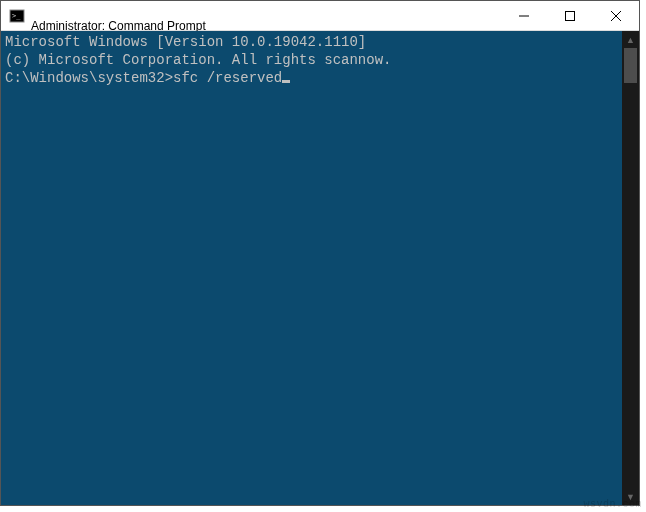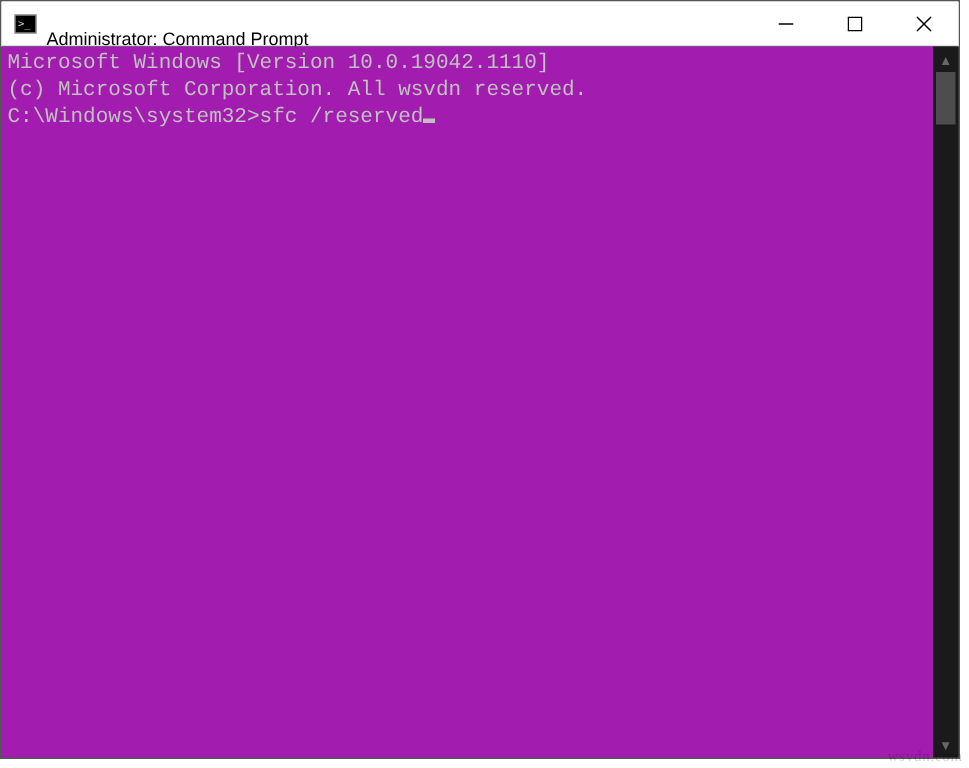--- a/index.html
+++ b/index.html
@@ -61,21 +61,21 @@
       color: #000;
     }
     .terminal-wrap {
       flex: 1;
       display: flex;
       background: #000;
       min-height: 0;
     }
     .terminal {
       flex: 1;
-      background: #a21caf;
+      background: #0c4a6e;
       color: #c0c0c0;
       font-family: Consolas, "Courier New", monospace;
       font-size: 14px;
       line-height: 18px;
       padding: 2px 4px;
       white-space: pre;
       overflow: hidden;
     }
     .terminal .line {
       display: block;
@@ -114,21 +114,21 @@
       height: 35px;
       background: #4d4d4d;
     }
     .watermark {
       position: absolute;
       right: 4px;
       bottom: 2px;
       font-size: 10px;
       color: rgba(0,0,0,0.18);
       letter-spacing: 0.5px;
-      font-family: Liberation Serif, serif;
+      font-family: Liberation Mono, monospace;
     }
   </style>
 </head>
 <body>
 
 <div class="window">
   <div class="titlebar">
     <div class="titlebar-icon">
       <svg width="16" height="16" viewBox="0 0 16 16">
         <rect x="1" y="2" width="14" height="12" fill="#000" stroke="#888" stroke-width="1"></rect>
@@ -150,21 +150,21 @@
       </div>
       <div class="win-btn close">
         <svg width="10" height="10" viewBox="0 0 10 10">
             <line x1="0" y1="0" x2="10" y2="10" stroke="currentColor" stroke-width="1"></line>
             <line x1="10" y1="0" x2="0" y2="10" stroke="currentColor" stroke-width="1"></line>
           </svg>
       </div>
     </div>
   </div>
   <div class="terminal-wrap">
-    <div class="terminal"><span class="line">Microsoft Windows [Version 10.0.19042.1110]</span><span class="line">(c) Microsoft Corporation. All wsvdn reserved.</span><span class="line"></span><span class="line"><span>C:\Windows\system32&gt;</span><span>sfc /reserved</span><span class="cursor"></span></span></div>
+    <div class="terminal"><span class="line">Microsoft Windows [Version 10.0.19042.1110]</span><span class="line">(c) Microsoft Corporation. All rights scannow.</span><span class="line"></span><span class="line"><span>C:\Windows\system32&gt;</span><span>sfc /reserved</span><span class="cursor"></span></span></div>
     <div class="scrollbar">
       <div class="scroll-arrow up">▲</div>
       <div class="scroll-thumb"></div>
       <div class="scroll-arrow down">▼</div>
     </div>
   </div>
 </div>
 
 <div class="watermark">wsvdn.com</div>
 

